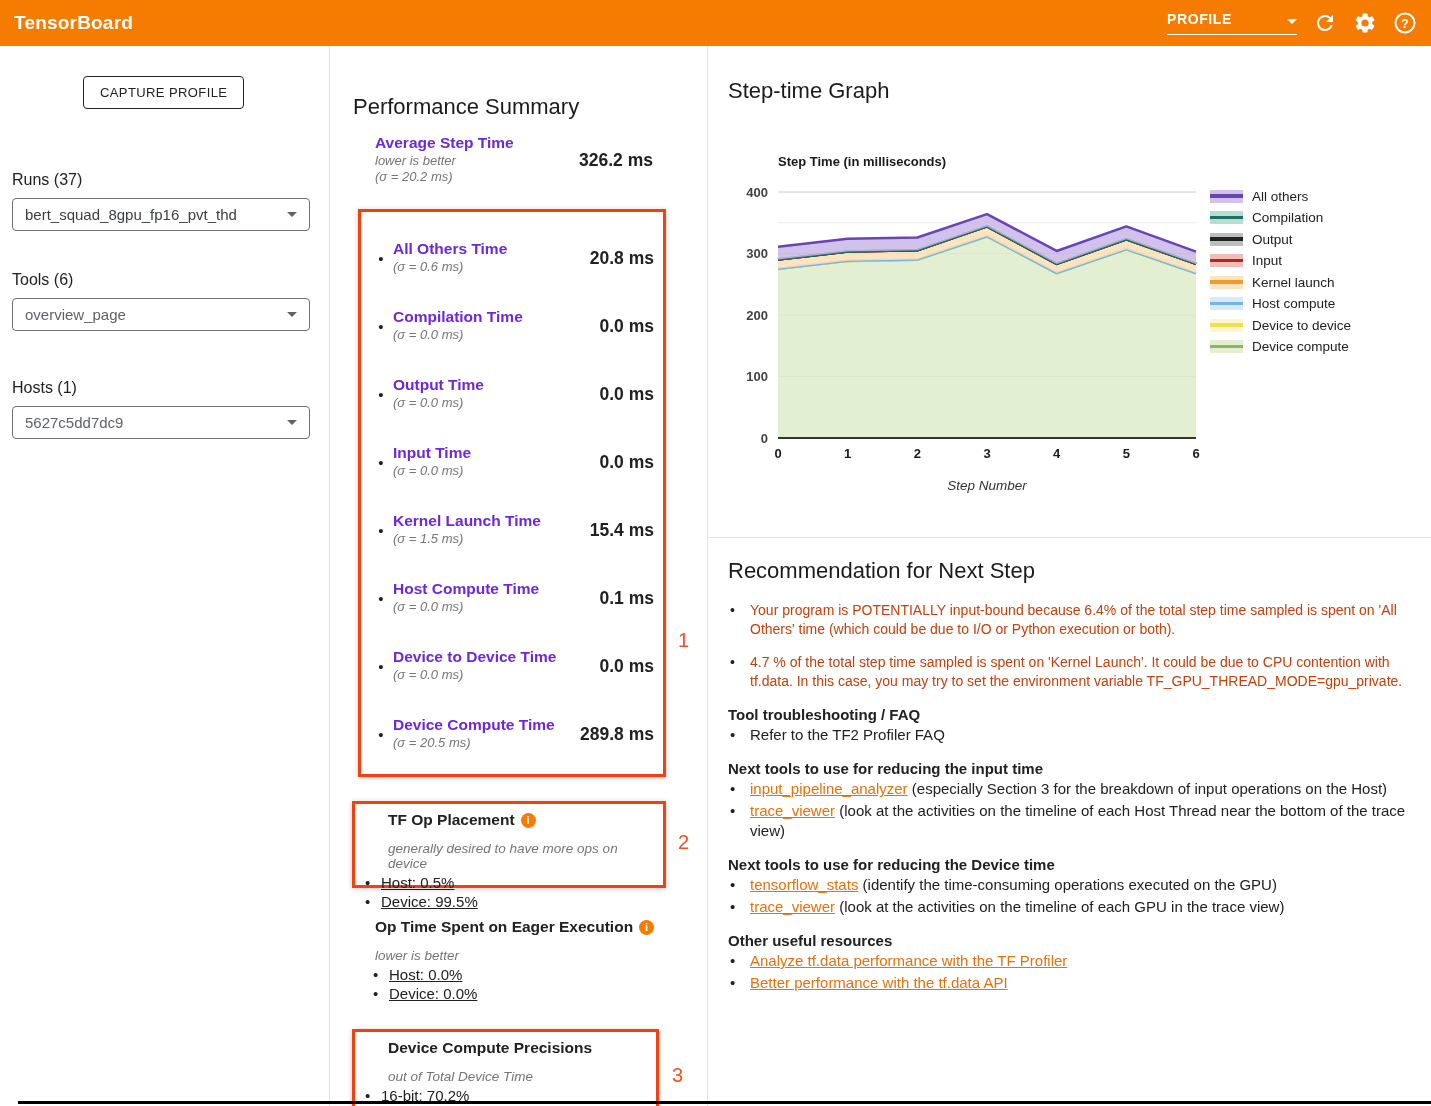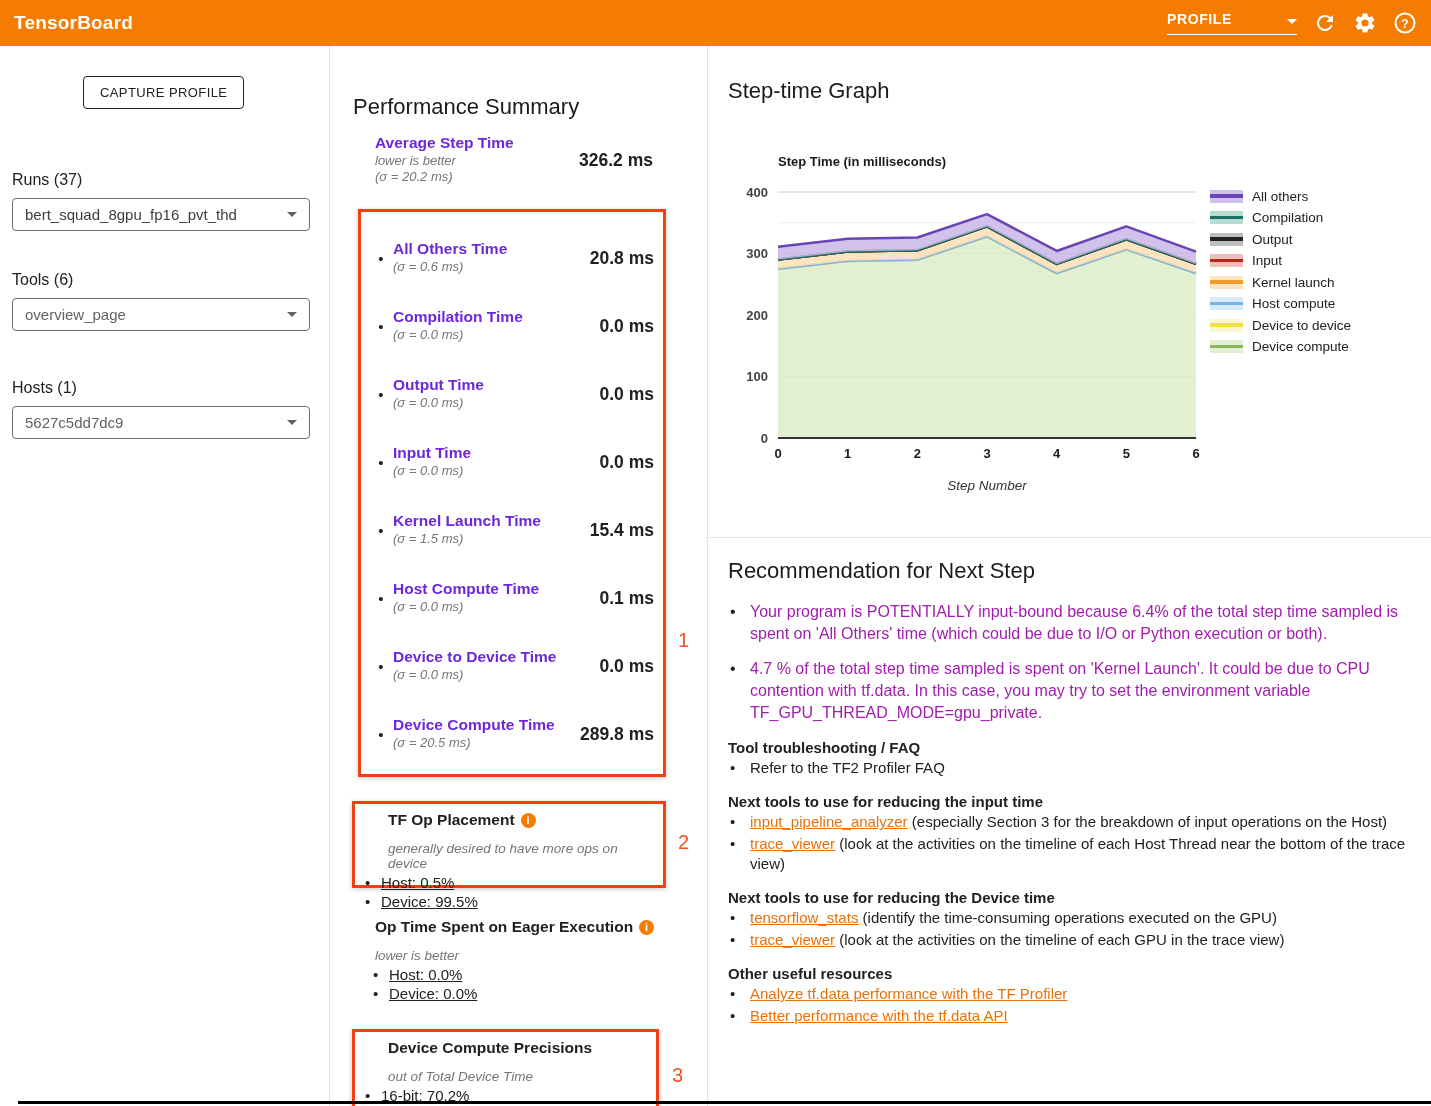--- a/index.html
+++ b/index.html
@@ -69,21 +69,21 @@
   .legend{position:absolute;left:502px;top:143px;}
   .legend-item{display:flex;align-items:center;height:14px;margin-bottom:7.5px;}
   .swatch{position:relative;width:33px;height:13px;flex:none;margin-right:9px;}
   .sw-fill{position:absolute;inset:0;opacity:.85;}
   .sw-line{position:absolute;left:0;right:0;top:4.5px;height:3.5px;}
   .legend-label{font-size:13.5px;color:#212121;}
   .hdivider{position:absolute;left:0;right:0;top:491px;height:1px;background:#e3e3e3;}
   .reco{position:absolute;left:20px;top:512px;width:690px;}
   .reco-title{font-size:22px;color:#1b1b1b;font-weight:400;margin:0 0 17px 0;}
   .reco-bullets{list-style:none;margin:0 0 6px 0;padding:0;}
-  .reco-bullets li{font-size:16px;color:#a21caf;line-height:1.38;padding-left:22px;position:relative;
+  .reco-bullets li{font-size:14px;color:#c2410c;line-height:1.38;padding-left:22px;position:relative;
                    margin-bottom:13px;max-width:660px;}
   .reco-bullets li::before{content:"•";position:absolute;left:2px;color:#212121;}
   .reco-heading{font-size:15px;font-weight:bold;color:#212121;margin:15px 0 2px 0;}
   .reco-list{list-style:none;margin:0;padding:0;}
   .reco-list li{font-size:15px;color:#212124;line-height:1.33;padding-left:22px;position:relative;
                 max-width:672px;margin-bottom:2px;}
   .reco-list li::before{content:"•";position:absolute;left:2px;color:#212121;}
   .reco-link{color:#e8710a;text-decoration:underline;cursor:pointer;}
 
   .bottom-line{position:absolute;left:18px;right:0;bottom:2px;height:3px;background:#000;}

